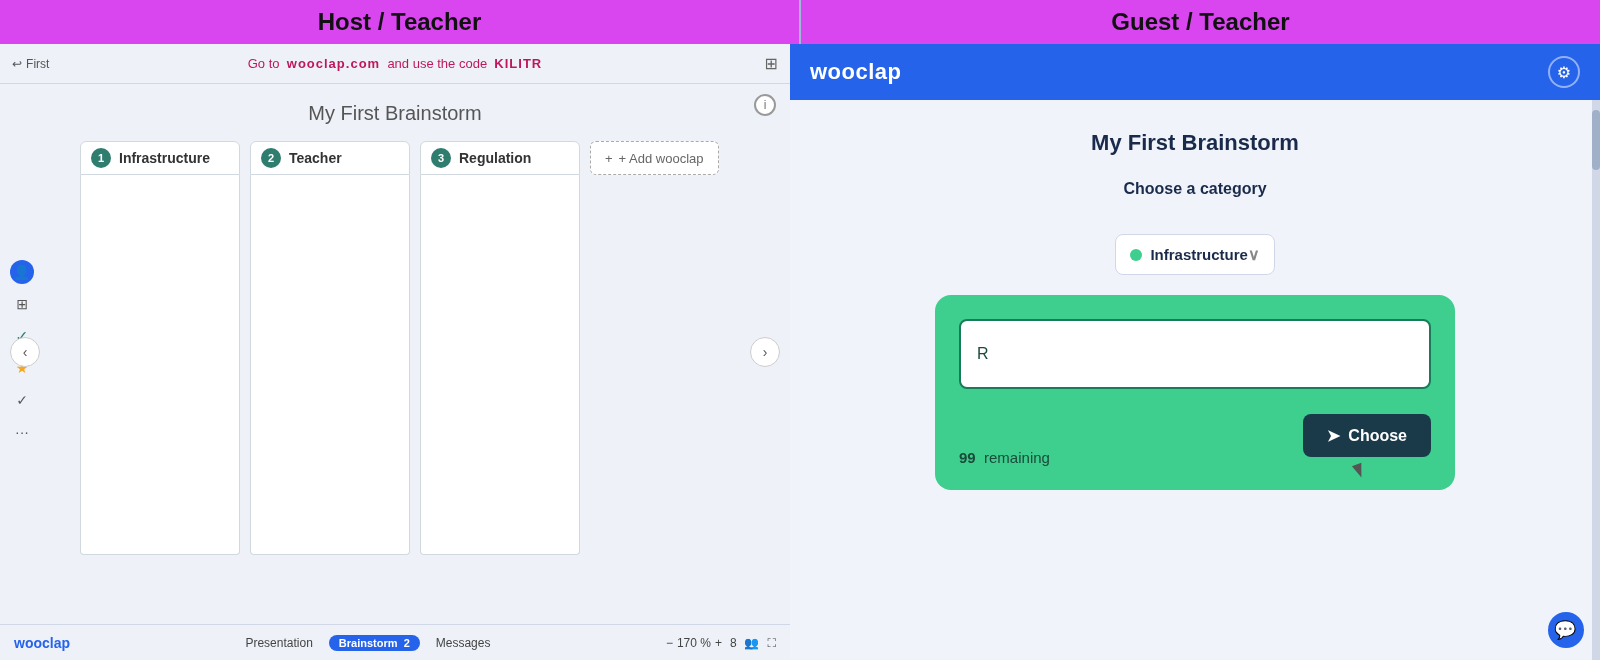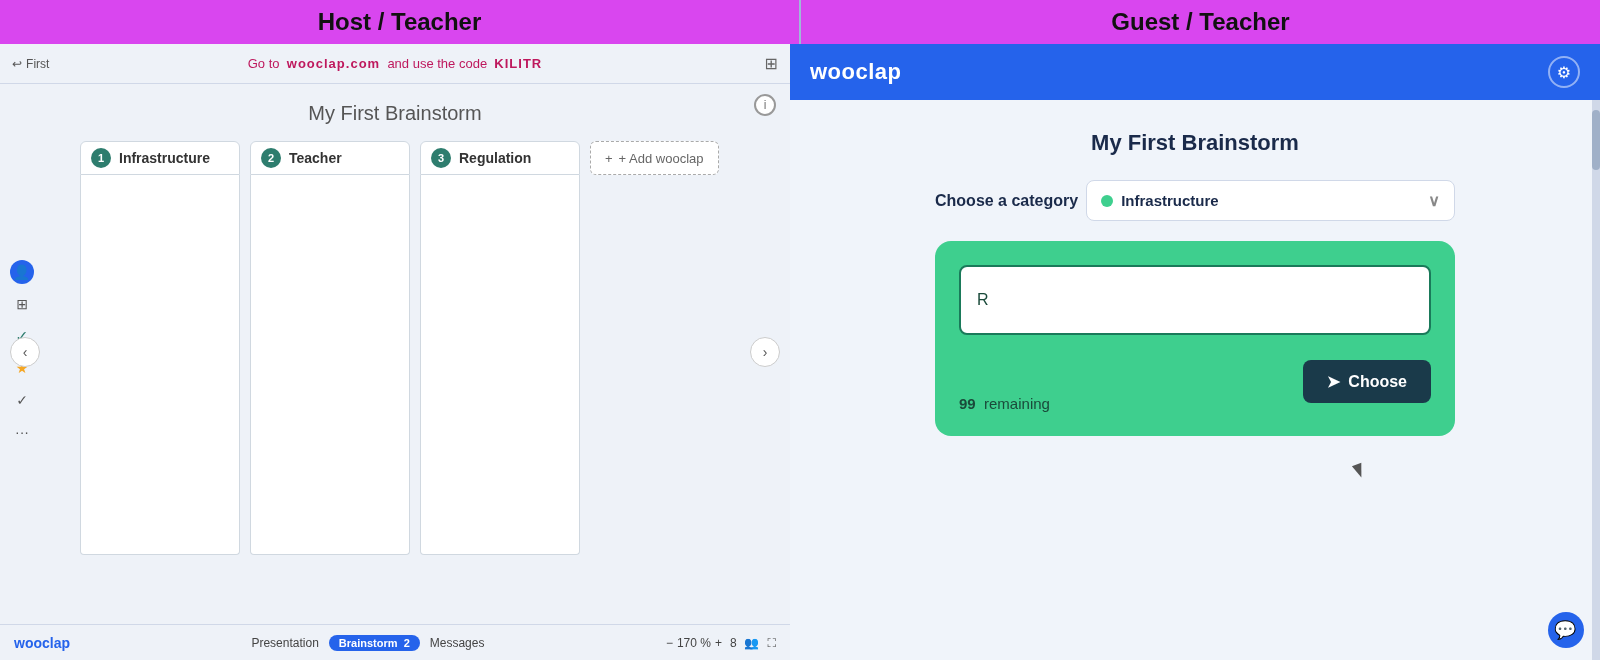--- a/index.html
+++ b/index.html
@@ -223,21 +223,21 @@
       background: #eef2f8;
       border-top: 1px solid #d0d8e8;
       display: flex;
       align-items: center;
       justify-content: space-between;
       padding: 0 14px;
       font-size: 12px;
       color: #444;
     }
     .bottombar-left { display: flex; align-items: center; gap: 8px; }
-    .bottombar-center { display: flex; align-items: center; gap: 10px; }
+    .bottombar-center { display: flex; align-items: center; gap: 16px; }
     .bottombar-right { display: flex; align-items: center; gap: 8px; }
     .tab-pill {
       background: #2563eb;
       color: white;
       border-radius: 10px;
       padding: 2px 10px;
       font-size: 11px;
       font-weight: 600;
     }
     .zoom-controls { display: flex; align-items: center; gap: 4px; font-size: 12px; }
@@ -292,24 +292,25 @@
       font-size: 22px;
       font-weight: 700;
       color: #1a2a4a;
       margin-bottom: 24px;
       text-align: center;
     }
 
     .category-selector-row {
       display: flex;
       align-items: center;
-      gap: 8px;
+      gap: 36px;
       margin-bottom: 20px;
       width: 100%;
       max-width: 520px;
+      flex-direction: column;
     }
     .category-label {
       font-size: 16px;
       font-weight: 600;
       color: #1a2a4a;
       white-space: nowrap;
     }
     .category-dropdown {
       flex: 1;
       background: white;

